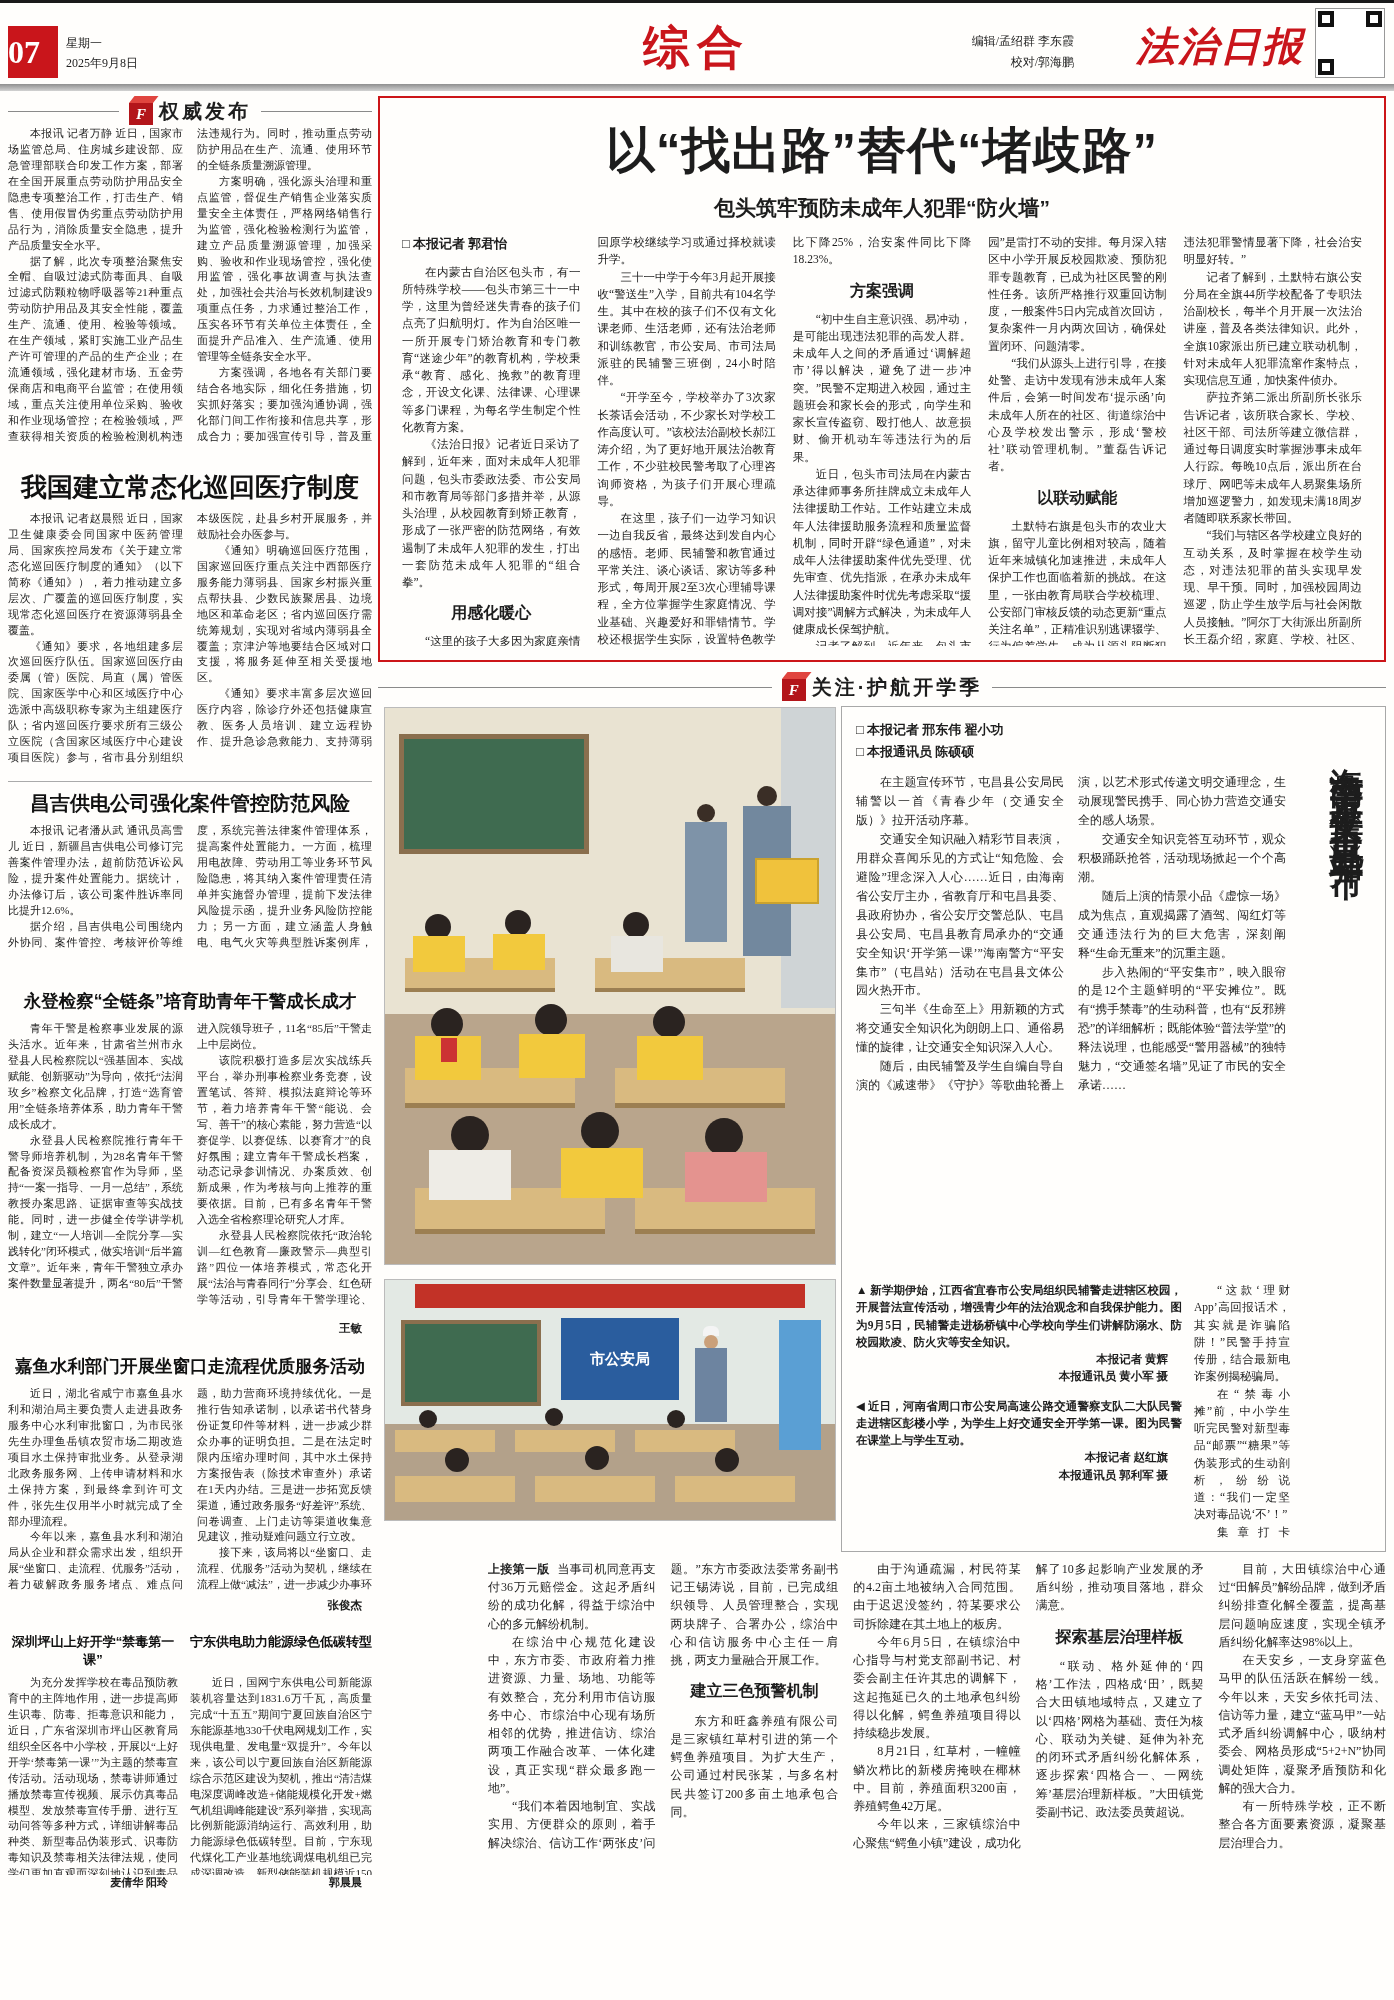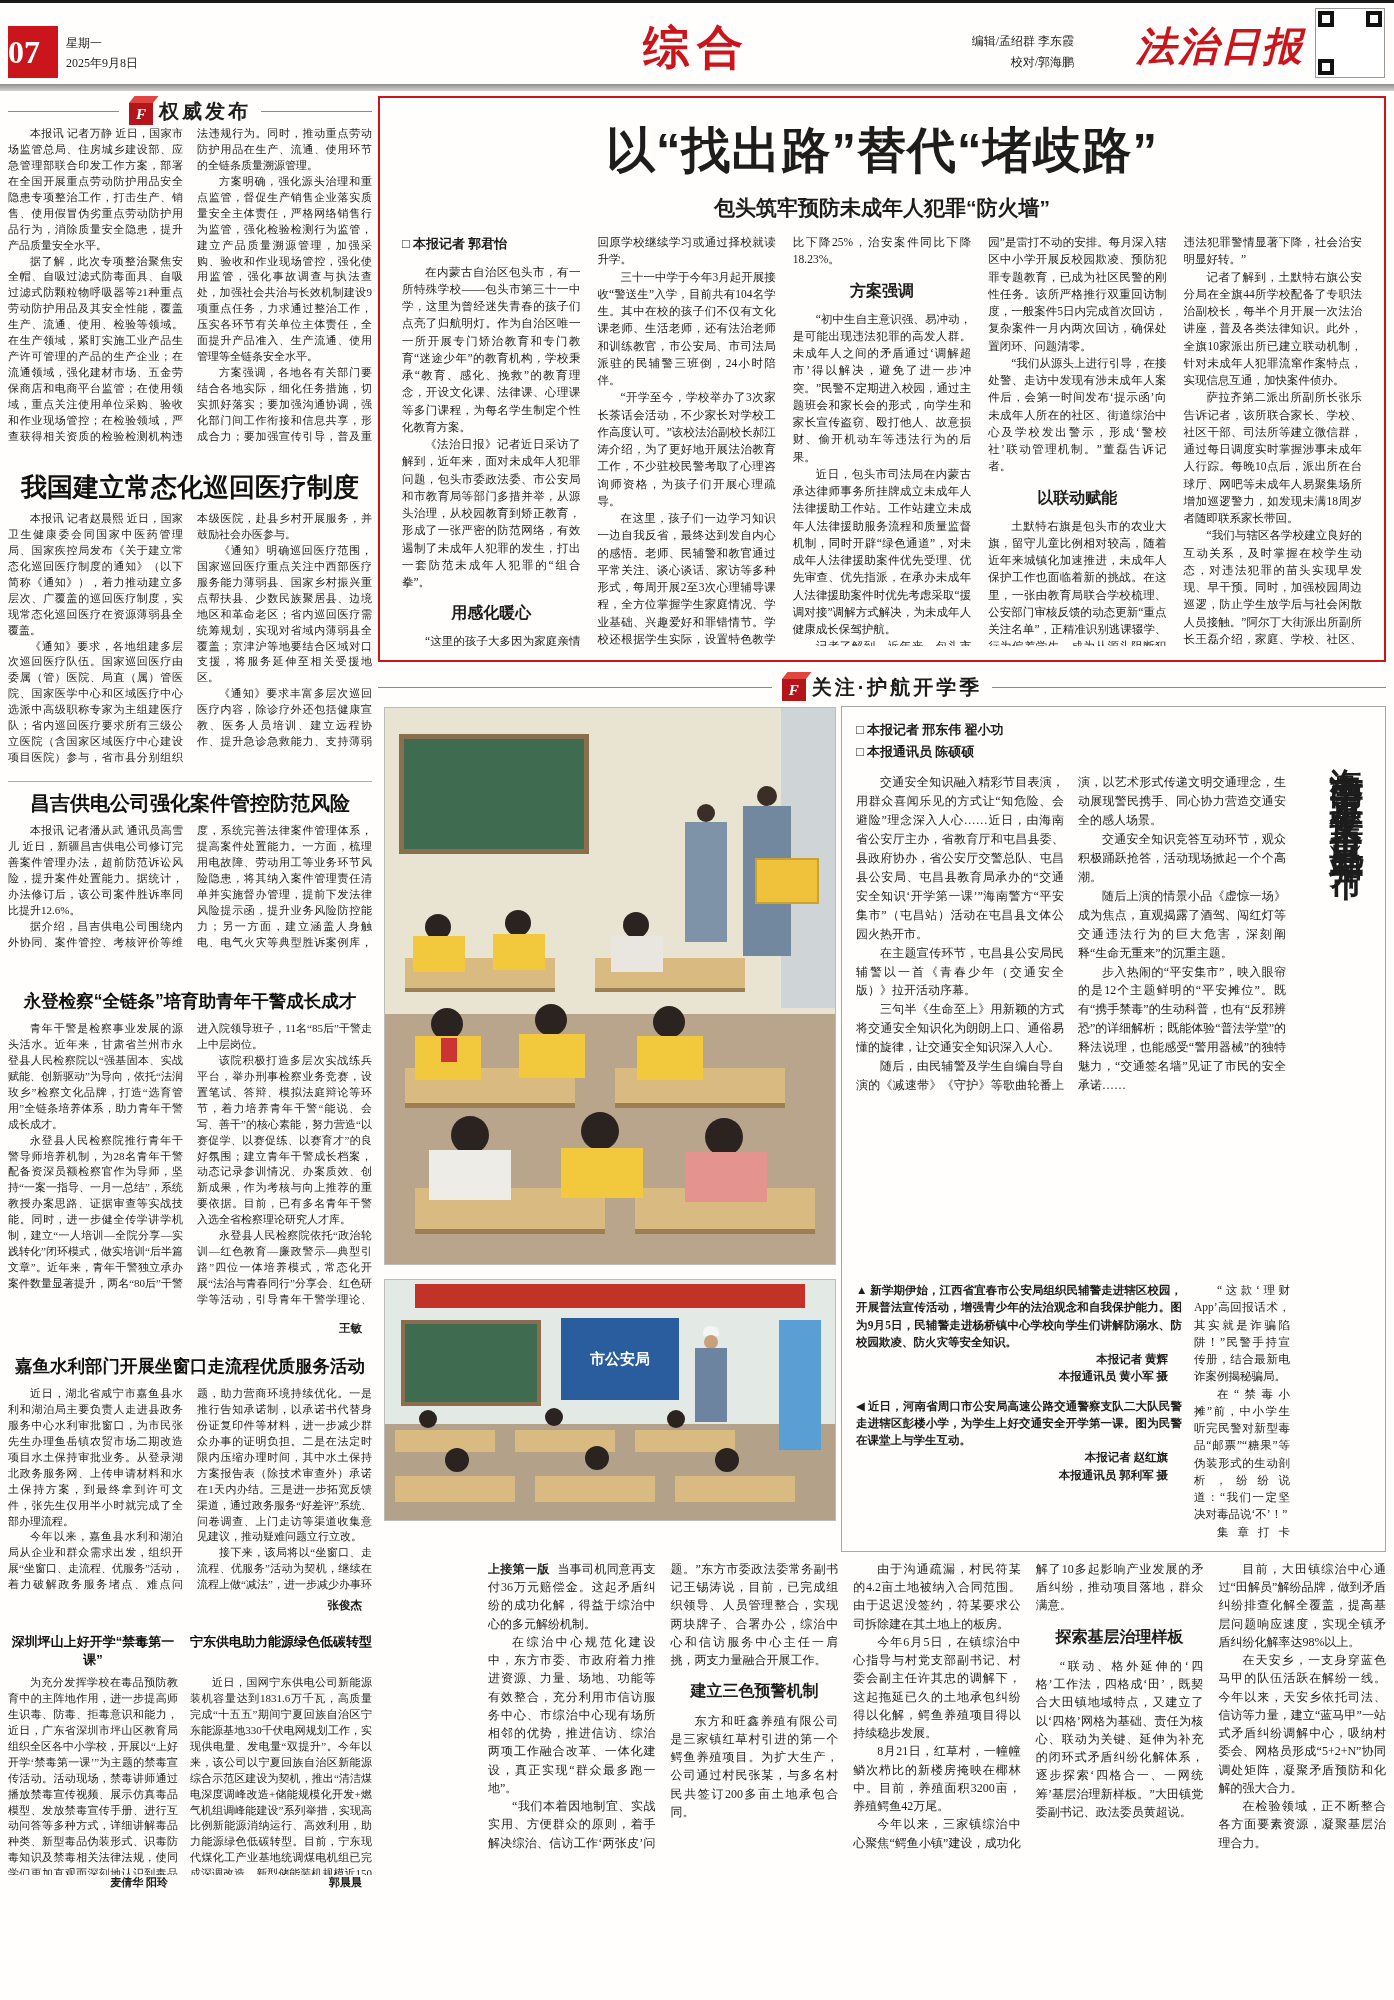--- a/index.html
+++ b/index.html
@@ -319,22 +319,22 @@
   </div>
 
   <div id="hainan-box">
     <div id="hn-bylines">
       <div>□ 本报记者   邢东伟 翟小功</div>
       <div>□ 本报通讯员 陈硕硕</div>
     </div>
     <div id="hn-title">海南警方『平安集市』（屯昌站）开市</div>
     <div id="hn-text">
 
-    <p>交通安全知识融入精彩节目表演，用群众喜闻乐见的方式让“知危险、会避险”理念深入人心……近日，由海南省公安厅主办，省教育厅和屯昌县委、县政府协办，省公安厅交警总队、屯昌县公安局、屯昌县教育局承办的“交通安全知识‘开学第一课’”海南警方“平安集市”（屯昌站）活动在屯昌县文体公园火热开市。</p>
-        <p>在主题宣传环节，屯昌县公安局民辅警以一首《青春少年（交通安全版）》拉开活动序幕。</p>
+    <p>在主题宣传环节，屯昌县公安局民辅警以一首《青春少年（交通安全版）》拉开活动序幕。</p>
+        <p>交通安全知识融入精彩节目表演，用群众喜闻乐见的方式让“知危险、会避险”理念深入人心……近日，由海南省公安厅主办，省教育厅和屯昌县委、县政府协办，省公安厅交警总队、屯昌县公安局、屯昌县教育局承办的“交通安全知识‘开学第一课’”海南警方“平安集市”（屯昌站）活动在屯昌县文体公园火热开市。</p>
         <p>三句半《生命至上》用新颖的方式将交通安全知识化为朗朗上口、通俗易懂的旋律，让交通安全知识深入人心。</p>
         <p>随后，由民辅警及学生自编自导自演的《减速带》《守护》等歌曲轮番上演，以艺术形式传递文明交通理念，生动展现警民携手、同心协力营造交通安全的感人场景。</p>
         <p>交通安全知识竞答互动环节，观众积极踊跃抢答，活动现场掀起一个个高潮。</p>
         <p>随后上演的情景小品《虚惊一场》成为焦点，直观揭露了酒驾、闯红灯等交通违法行为的巨大危害，深刻阐释“生命无重来”的沉重主题。</p>
         <p>步入热闹的“平安集市”，映入眼帘的是12个主题鲜明的“平安摊位”。既有“携手禁毒”的生动科普，也有“反邪辨恐”的详细解析；既能体验“普法学堂”的释法说理，也能感受“警用器械”的独特魅力，“交通签名墙”见证了市民的安全承诺……</p>
       </div>
     <div id="hn-text2">
 
     <p>“这款‘理财App’高回报话术，其实就是诈骗陷阱！”民警手持宣传册，结合最新电诈案例揭秘骗局。</p>
         <p>在“禁毒小摊”前，中小学生听完民警对新型毒品“邮票”“糖果”等伪装形式的生动剖析，纷纷说道：“我们一定坚决对毒品说‘不’！”</p>
@@ -373,17 +373,17 @@
         <p>今年6月5日，在镇综治中心指导与村党支部副书记、村委会副主任许其忠的调解下，这起拖延已久的土地承包纠纷得以化解，鳄鱼养殖项目得以持续稳步发展。</p>
         <p>8月21日，红草村，一幢幢鳞次栉比的新楼房掩映在椰林中。目前，养殖面积3200亩，养殖鳄鱼42万尾。</p>
         <p>今年以来，三家镇综治中心聚焦“鳄鱼小镇”建设，成功化解了10多起影响产业发展的矛盾纠纷，推动项目落地，群众满意。</p>
       </div>
     <div class="flow-subhead">探索基层治理样板</div>
     <div>
 
     <p>“联动、格外延伸的‘四格’工作法，四格成‘田’，既契合大田镇地域特点，又建立了以‘四格’网格为基础、责任为核心、联动为关键、延伸为补充的闭环式矛盾纠纷化解体系，逐步探索‘四格合一、一网统筹’基层治理新样板。”大田镇党委副书记、政法委员黄超说。</p>
         <p>目前，大田镇综治中心通过“田解员”解纷品牌，做到矛盾纠纷排查化解全覆盖，提高基层问题响应速度，实现全镇矛盾纠纷化解率达98%以上。</p>
         <p>在天安乡，一支身穿蓝色马甲的队伍活跃在解纷一线。今年以来，天安乡依托司法、信访等力量，建立“蓝马甲”一站式矛盾纠纷调解中心，吸纳村委会、网格员形成“5+2+N”协同调处矩阵，凝聚矛盾预防和化解的强大合力。</p>
-        <p>在检验领域，正不断整合各方面要素资源，凝聚基层治理合力。</p>
+        <p>有一所特殊学校，正不断整合各方面要素资源，凝聚基层治理合力。</p>
       </div>
   </div>
 
 </div>
 
 </body></html>

